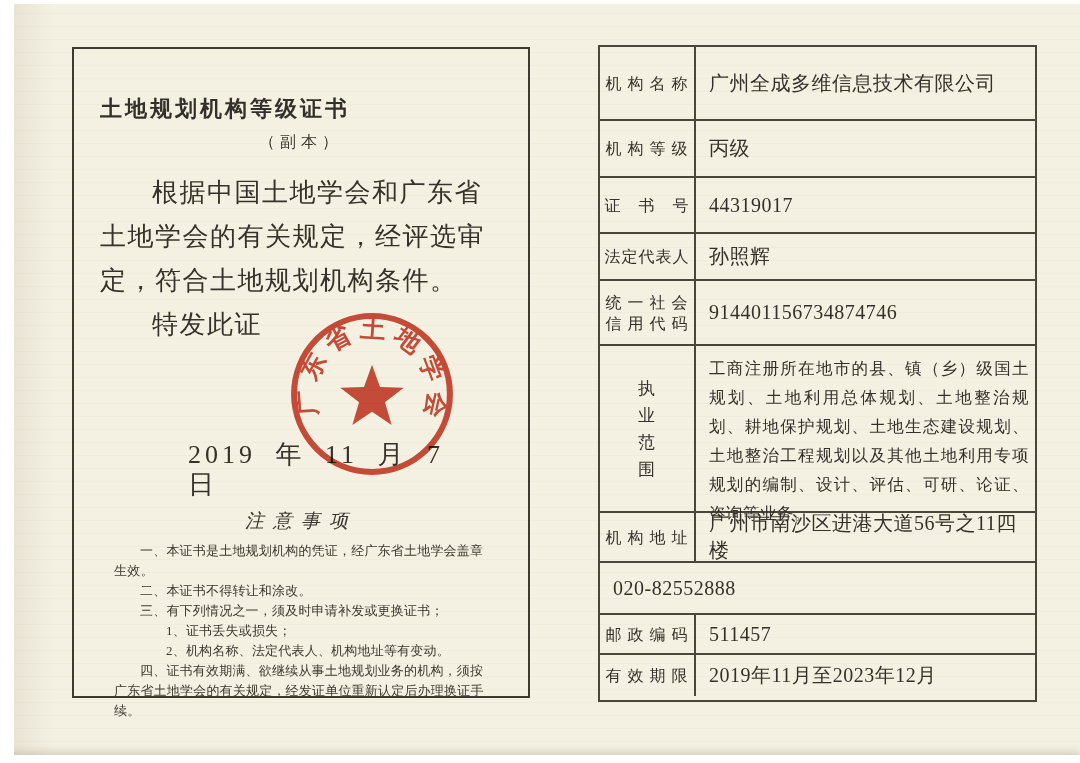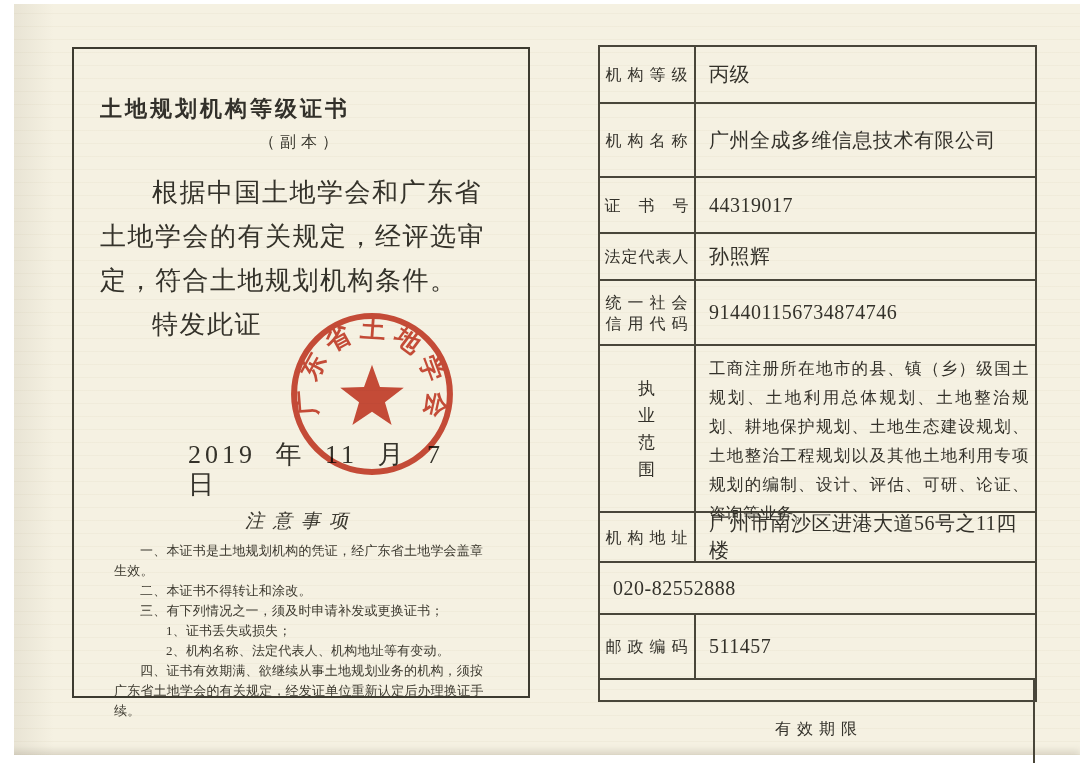--- a/index.html
+++ b/index.html
@@ -69,24 +69,24 @@
   }
 
   
   .right-panel{
     position:absolute;left:598px;top:45px;width:439px;height:657px;
     border:2px solid #49463a;box-sizing:border-box;background:rgba(255,255,255,.0);
   }
   .info-row{
     display:flex;box-sizing:border-box;border-bottom:2px solid #49463a;
   }
-  .info-row:last-child{border-bottom:none;flex-direction:column;}
+  .info-row:last-child{border-bottom:none;}
   .row-0{height:57px}.row-1{height:74px}.row-2{height:56px}.row-3{height:47px}
   .row-4{height:65px}.row-5{height:167px}.row-6{height:50px}.row-7{height:52px}
-  .row-8{height:65px}.row-9{height:41px}
+  .row-8{height:40px}.row-9{height:41px}
   .cell-label{
     flex:0 0 96px;border-right:2px solid #49463a;box-sizing:border-box;
     display:flex;align-items:center;justify-content:center;text-align:center;
     font-size:16px;letter-spacing:1px;line-height:21px;
     white-space:pre-line;color:#33312a;
   }
   .row-5 .cell-label{line-height:27px;font-size:17px;}
   .cell-value{
     flex:1;display:flex;align-items:center;
     padding-left:13px;padding-right:6px;
@@ -129,27 +129,27 @@
         <p class="note">一、本证书是土地规划机构的凭证，经广东省土地学会盖章生效。</p>
         <p class="note">二、本证书不得转让和涂改。</p>
         <p class="note">三、有下列情况之一，须及时申请补发或更换证书；</p>
         <p class="note sub">1、证书丢失或损失；</p>
         <p class="note sub">2、机构名称、法定代表人、机构地址等有变动。</p>
         <p class="note">四、证书有效期满、欲继续从事土地规划业务的机构，须按广东省土地学会的有关规定，经发证单位重新认定后办理换证手续。</p>
       </div>
   </div>
 
   <div class="right-panel">
+      <div class="info-row row-1">
+        <div class="cell-label">机 构 名 称</div>
+        <div class="cell-value">广州全成多维信息技术有限公司</div>
+      </div>
       <div class="info-row row-0">
         <div class="cell-label">机 构 等 级</div>
         <div class="cell-value">丙级</div>
-      </div>
-      <div class="info-row row-1">
-        <div class="cell-label">机 构 名 称</div>
-        <div class="cell-value">广州全成多维信息技术有限公司</div>
       </div>
       <div class="info-row row-2">
         <div class="cell-label">证　书　号</div>
         <div class="cell-value">44319017</div>
       </div>
       <div class="info-row row-3">
         <div class="cell-label">法定代表人</div>
         <div class="cell-value">孙照辉</div>
       </div>
       <div class="info-row row-4">

